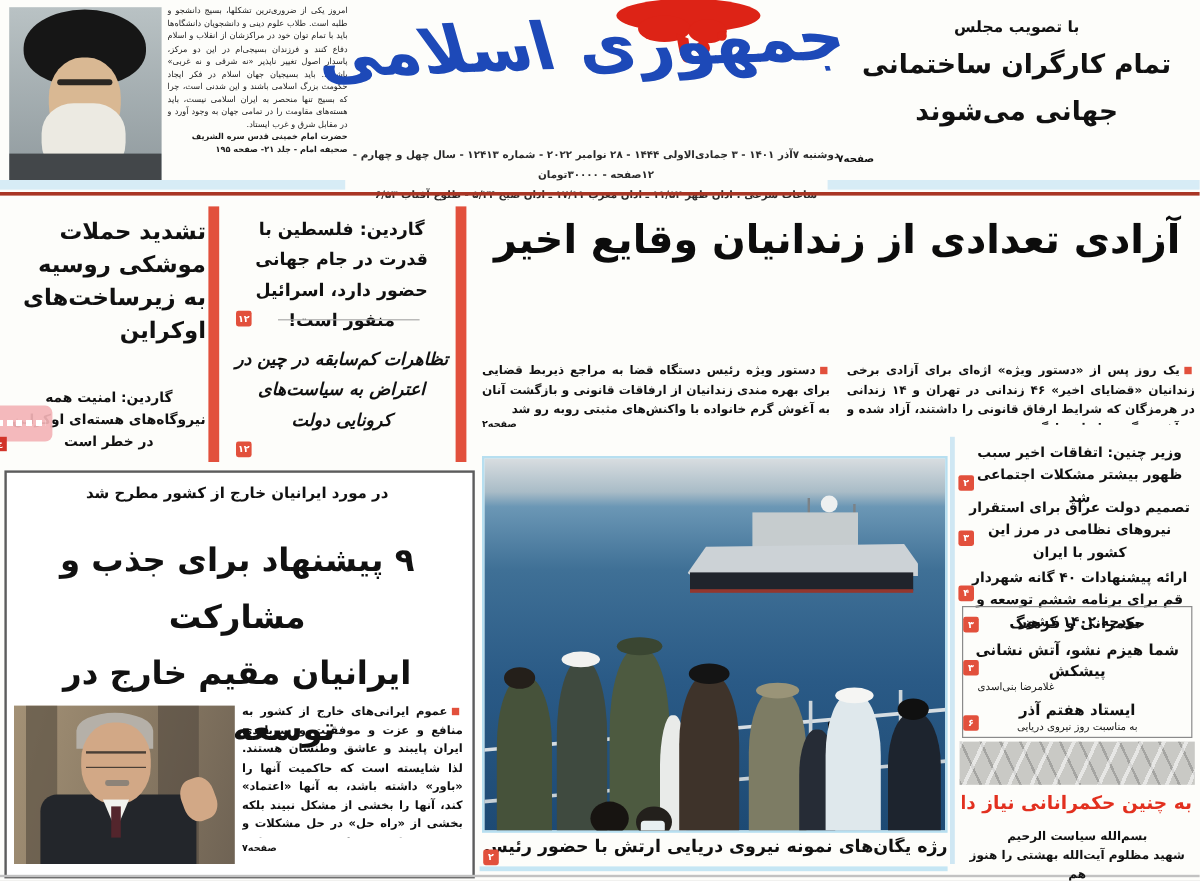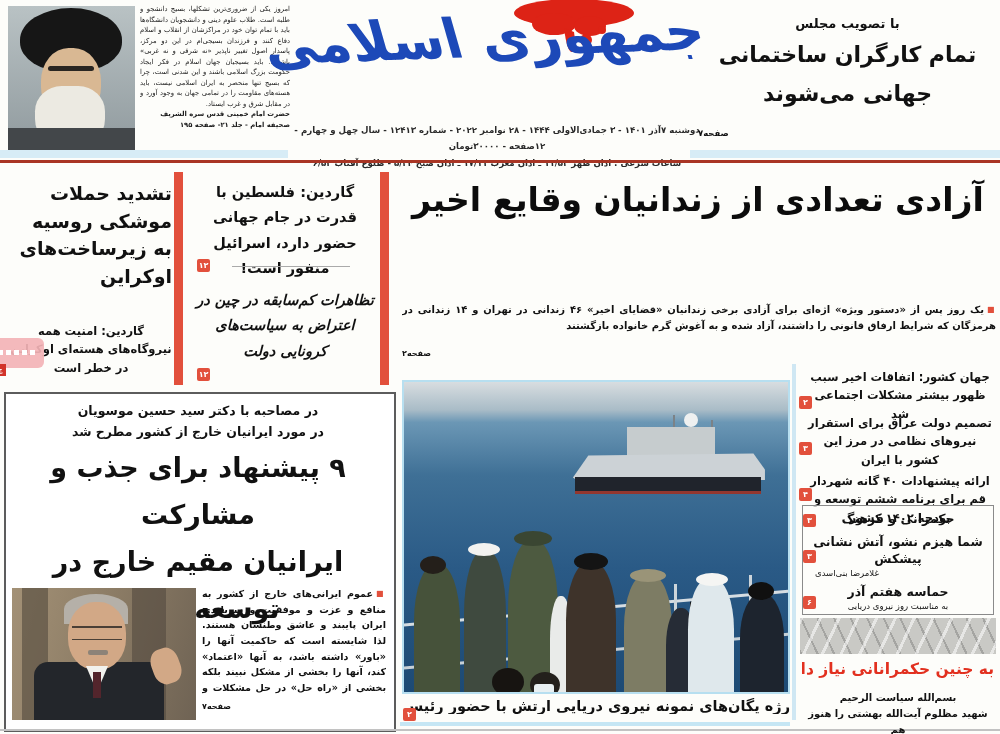--- a/index.html
+++ b/index.html
@@ -149,20 +149,21 @@
 
   <div class="blue-strip" style="left:0;width:288px;"></div>
   <div class="blue-strip" style="left:690px;width:310px;"></div>
   <div class="abs red-rule"></div>
 
   <div class="abs lead-head ctr">
     <div>آزادی تعدادی از زندانیان وقایع اخیر</div>
   </div>
   <div class="abs lead-intro">
     <div class="jst bullet">یک روز پس از «دستور ویژه» اژه‌ای برای آزادی برخی زندانیان «قضایای اخیر» ۴۶ زندانی در تهران و ۱۴ زندانی در هرمزگان که شرایط ارفاق قانونی را داشتند، آزاد شده و به آغوش گرم خانواده بازگشتند</div>
+    <div class="jst bullet">دستور ویژه رئیس دستگاه قضا به مراجع ذیربط قضایی برای بهره مندی زندانیان از ارفاقات قانونی و بازگشت آنان به آغوش گرم خانواده با واکنش‌های مثبتی روبه رو شد</div>
   </div>
   <div class="abs lead-page">صفحه۲</div>
 
   <div class="abs colA-head ctr">تشدید حملات موشکی روسیه به زیرساخت‌های اوکراین</div>
   <div class="abs colA-sub ctr">گاردین: امنیت همه نیروگاه‌های هسته‌ای اوکراین در خطر است</div>
   <div class="vbar" style="left:174px;top:172px;height:213px;"></div>
 
   <div class="abs colB-1 ctr">گاردین: فلسطین با قدرت در جام جهانی حضور دارد، اسرائیل منفور است!</div>
   <span class="badge" style="left:197px;top:259px;">۱۲</span>
   <div class="abs hairline" style="left:232px;top:266px;width:118px;"></div>
@@ -171,21 +172,20 @@
   <div class="vbar" style="left:380px;top:172px;height:213px;"></div>
 
   <div class="abs watermark">
     <div class="wm-bubble"></div>
     <div class="wm-dash"></div>
     <div class="wm-sq">ج</div>
   </div>
 
   <div class="abs int-box"></div>
   <div class="abs int-kicker ctr">
-    <div>در مصاحبه با دکتر سید حسین موسویان</div>
     <div>در مورد ایرانیان خارج از کشور مطرح شد</div>
   </div>
   <div class="abs int-head ctr">
     <div>۹ پیشنهاد برای جذب و مشارکت</div>
     <div>ایرانیان مقیم خارج در</div>
     <div>توسعه ایران</div>
   </div>
 
   <div class="abs mous-photo">
     <div class="mp-col1"></div>
@@ -241,34 +241,34 @@
     <div class="cap" style="left:126px;bottom:-6px;width:30px;height:26px;background:#23201c;"></div>
     <div class="cap" style="left:130px;bottom:-2px;width:20px;height:10px;background:#e8f0f2;border-radius:3px;"></div>
   </div>
   <div class="abs navy-caption ctr">رژه یگان‌های نمونه نیروی دریایی ارتش با حضور رئیس جمهور</div>
   <span class="badge" style="left:403px;top:708px;">۲</span>
   <div class="abs navy-rule"></div>
   <div class="abs bottom-rule"></div>
 
   <div class="rail-vstrip"></div>
 
-  <div class="brief" style="top:368px;">جهان کشور: اتفاقات اخیر سبب ظهور بیشتر مشکلات اجتماعی شد</div>
+  <div class="brief" style="top:368px;">وزیر چنین: اتفاقات اخیر سبب ظهور بیشتر مشکلات اجتماعی شد</div>
   <span class="badge" style="left:799px;top:396px;">۲</span>
 
   <div class="brief" style="top:414px;text-align:center;">تصمیم دولت عراق برای استقرار نیروهای نظامی در مرز این کشور با ایران</div>
   <span class="badge" style="left:799px;top:442px;">۳</span>
 
   <div class="brief" style="top:460px;margin-top:12px;">ارائه پیشنهادات ۴۰ گانه شهردار قم برای برنامه ششم توسعه و بودجه ۱۴۰۲ کشور</div>
   <span class="badge" style="left:799px;top:488px;">۴</span>
 
   <div class="abs cult-box">
     <div class="t">حکمرانی و فرهنگ</div>
     <div class="t" style="margin-top:5px;">شما هیزم نشو، آتش نشانی پیشکش</div>
     <div class="byl">غلامرضا بنی‌اسدی</div>
-    <div class="t" style="margin-top:4px;">حماسه هفتم آذر</div>
+    <div class="t" style="margin-top:4px;">ایستاد هفتم آذر</div>
     <div class="s">به مناسبت روز نیروی دریایی</div>
     <div class="s">ارتش جمهوری اسلامی ایران</div>
 
   </div>
   <span class="badge" style="left:803px;top:514px;">۳</span>
   <span class="badge" style="left:803px;top:550px;">۳</span>
   <span class="badge" style="left:803px;top:596px;">۶</span>
 
   <div class="gray-band"></div>
 

